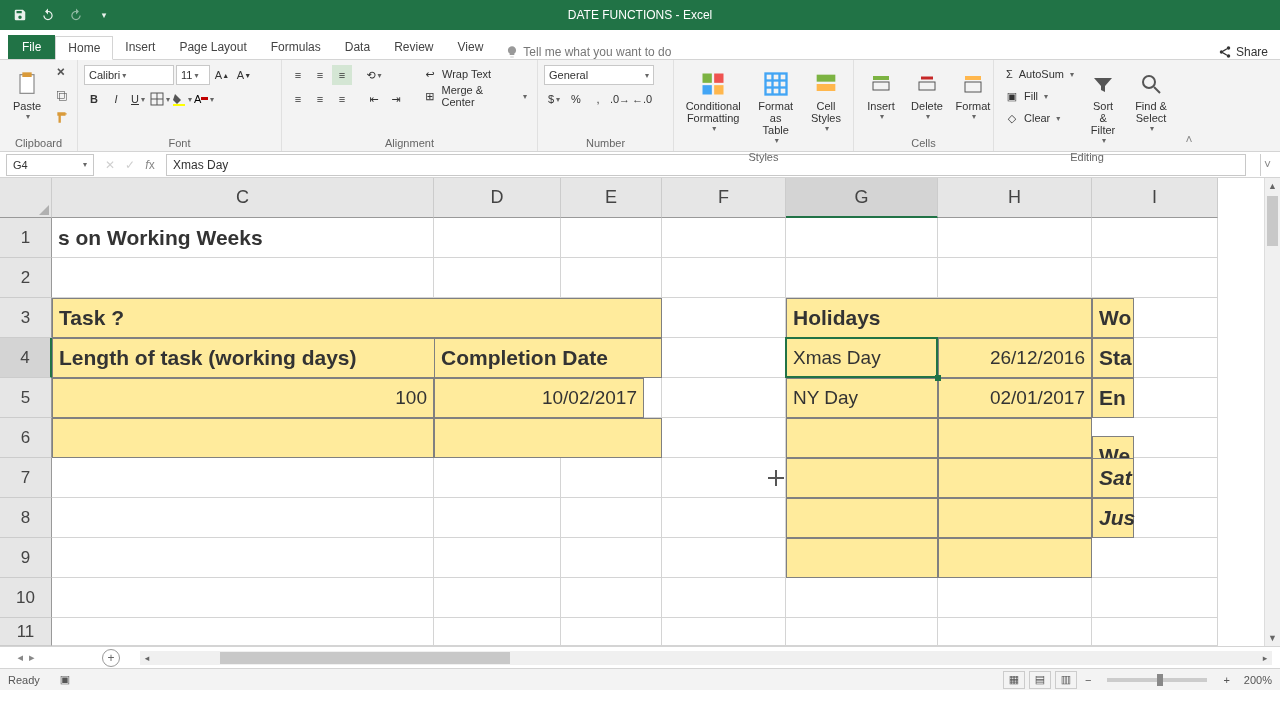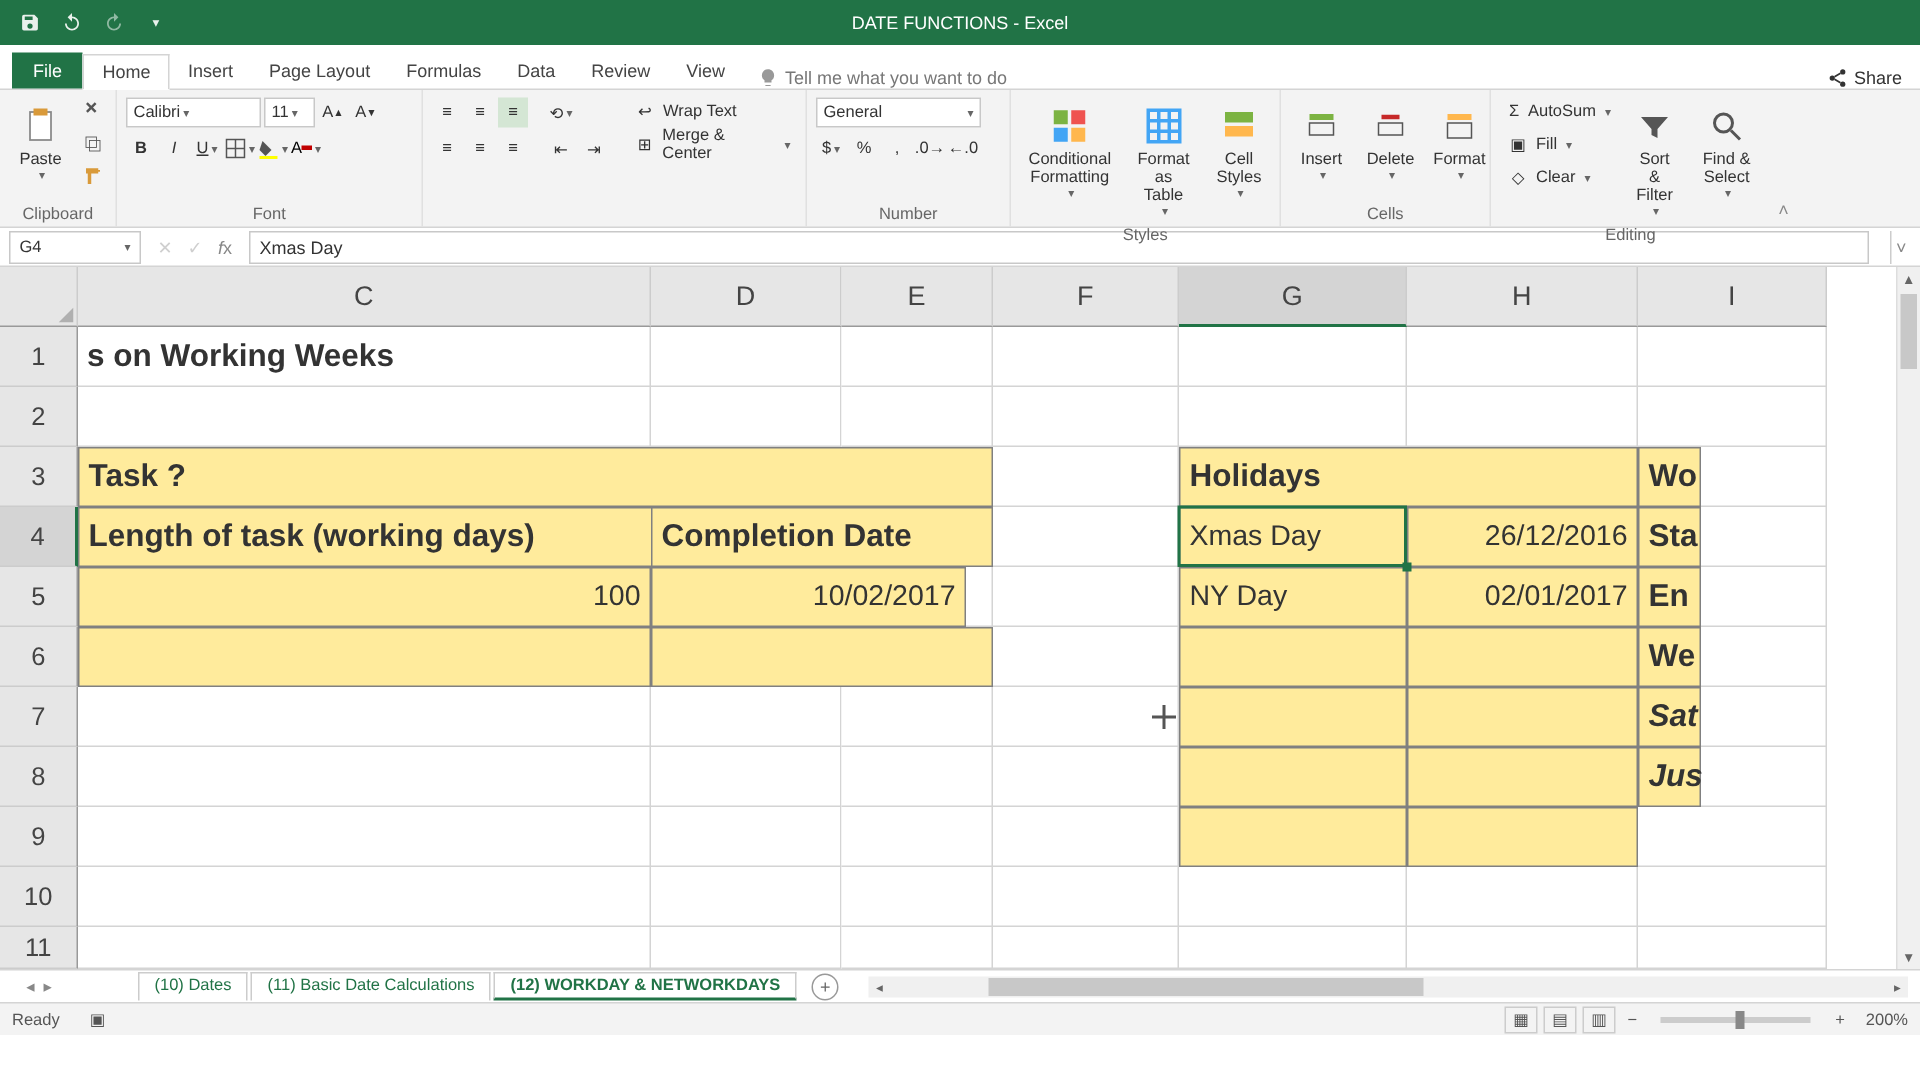--- a/index.html
+++ b/index.html
@@ -255,20 +255,21 @@
             <span class="glyph">↩</span>
             <span>Wrap Text</span>
           </div>
         <div class="txt-btn">
             <span class="glyph">⊞</span>
             <span>Merge &amp; Center</span>
             <span class="drop-arrow">▾</span>
           </div>
       </div>
     </div>
+    <div class="group-label">Alignment</div>
   </div>
 
   <div class="group" style="width:136px">
     <div class="group-body col">
       <div class="mini-row">
           <div class="combo num-fmt">
             <span>General</span>
             <span class="drop-arrow" style="margin-left:auto">▾</span>
           </div>
         </div>
@@ -543,45 +544,40 @@
       <div class="cell yellow bord" style="left: 886px; top: 200px; width: 154px; height: 40px;"></div>
       <div class="cell yellow bord" style="left: 734px; top: 240px; width: 152px; height: 40px;"></div>
       <div class="cell yellow bord" style="left: 886px; top: 240px; width: 154px; height: 40px;"></div>
       <div class="cell yellow bord" style="left: 734px; top: 280px; width: 152px; height: 40px;"></div>
       <div class="cell yellow bord" style="left: 886px; top: 280px; width: 154px; height: 40px;"></div>
       <div class="cell yellow bord" style="left: 734px; top: 320px; width: 152px; height: 40px;"></div>
       <div class="cell yellow bord" style="left: 886px; top: 320px; width: 154px; height: 40px;"></div>
       <div class="cell yellow bord bold" style="left: 1040px; top: 80px; width: 42px; height: 40px;">Wo</div>
       <div class="cell yellow bord bold" style="left: 1040px; top: 120px; width: 42px; height: 40px;">Sta</div>
       <div class="cell yellow bord bold" style="left: 1040px; top: 160px; width: 42px; height: 40px;">En</div>
-      <div class="cell yellow bord bold" style="left: 1040px; top: 200px; width: 42px; height: 40px;">We</div>
+      <div class="cell yellow bord bold" style="left: 1040px; top: 218px; width: 42px; height: 40px;">We</div>
       <div class="cell yellow bord bold" style="left: 1040px; top: 240px; width: 42px; height: 40px; font-style: italic;">Sat</div>
       <div class="cell yellow bord bold" style="left: 1040px; top: 280px; width: 42px; height: 40px; font-style: italic;">Jus</div>
       <div class="active-outline" style="left: 733px; top: 119px; width: 153px; height: 41px;"></div>
       <div class="active-handle" style="left: 883px; top: 157px;"></div>
       <div class="cursor-cross" style="left: 716px; top: 252px;"></div>
     </div>
   <div class="vscroll">
     <div class="arrow">▲</div>
     <div class="thumb"></div>
     <div class="arrow" style="position:absolute;bottom:0;left:0;right:0">▼</div>
   </div>
 </div>
 
 <div class="sheet-bar">
   <div class="sheet-nav">
       <span>◂</span>
       <span>▸</span>
     </div>
   <div style="width:40px"></div>
-  <div id="sheet-tabs" style="display:flex;gap:2px">
-      <div class="sheet-tab">(10) Dates</div>
-      <div class="sheet-tab">(11) Basic Date Calculations</div>
-      <div class="sheet-tab active">(12) WORKDAY &amp; NETWORKDAYS</div>
-    </div>
   <div class="sheet-add">+</div>
   <div class="hscroll">
     <div class="harrow" style="left:0">◂</div>
     <div class="hthumb"></div>
     <div class="harrow" style="right:0">▸</div>
   </div>
 </div>
 
 <div class="status-bar">
   <span>Ready</span>

